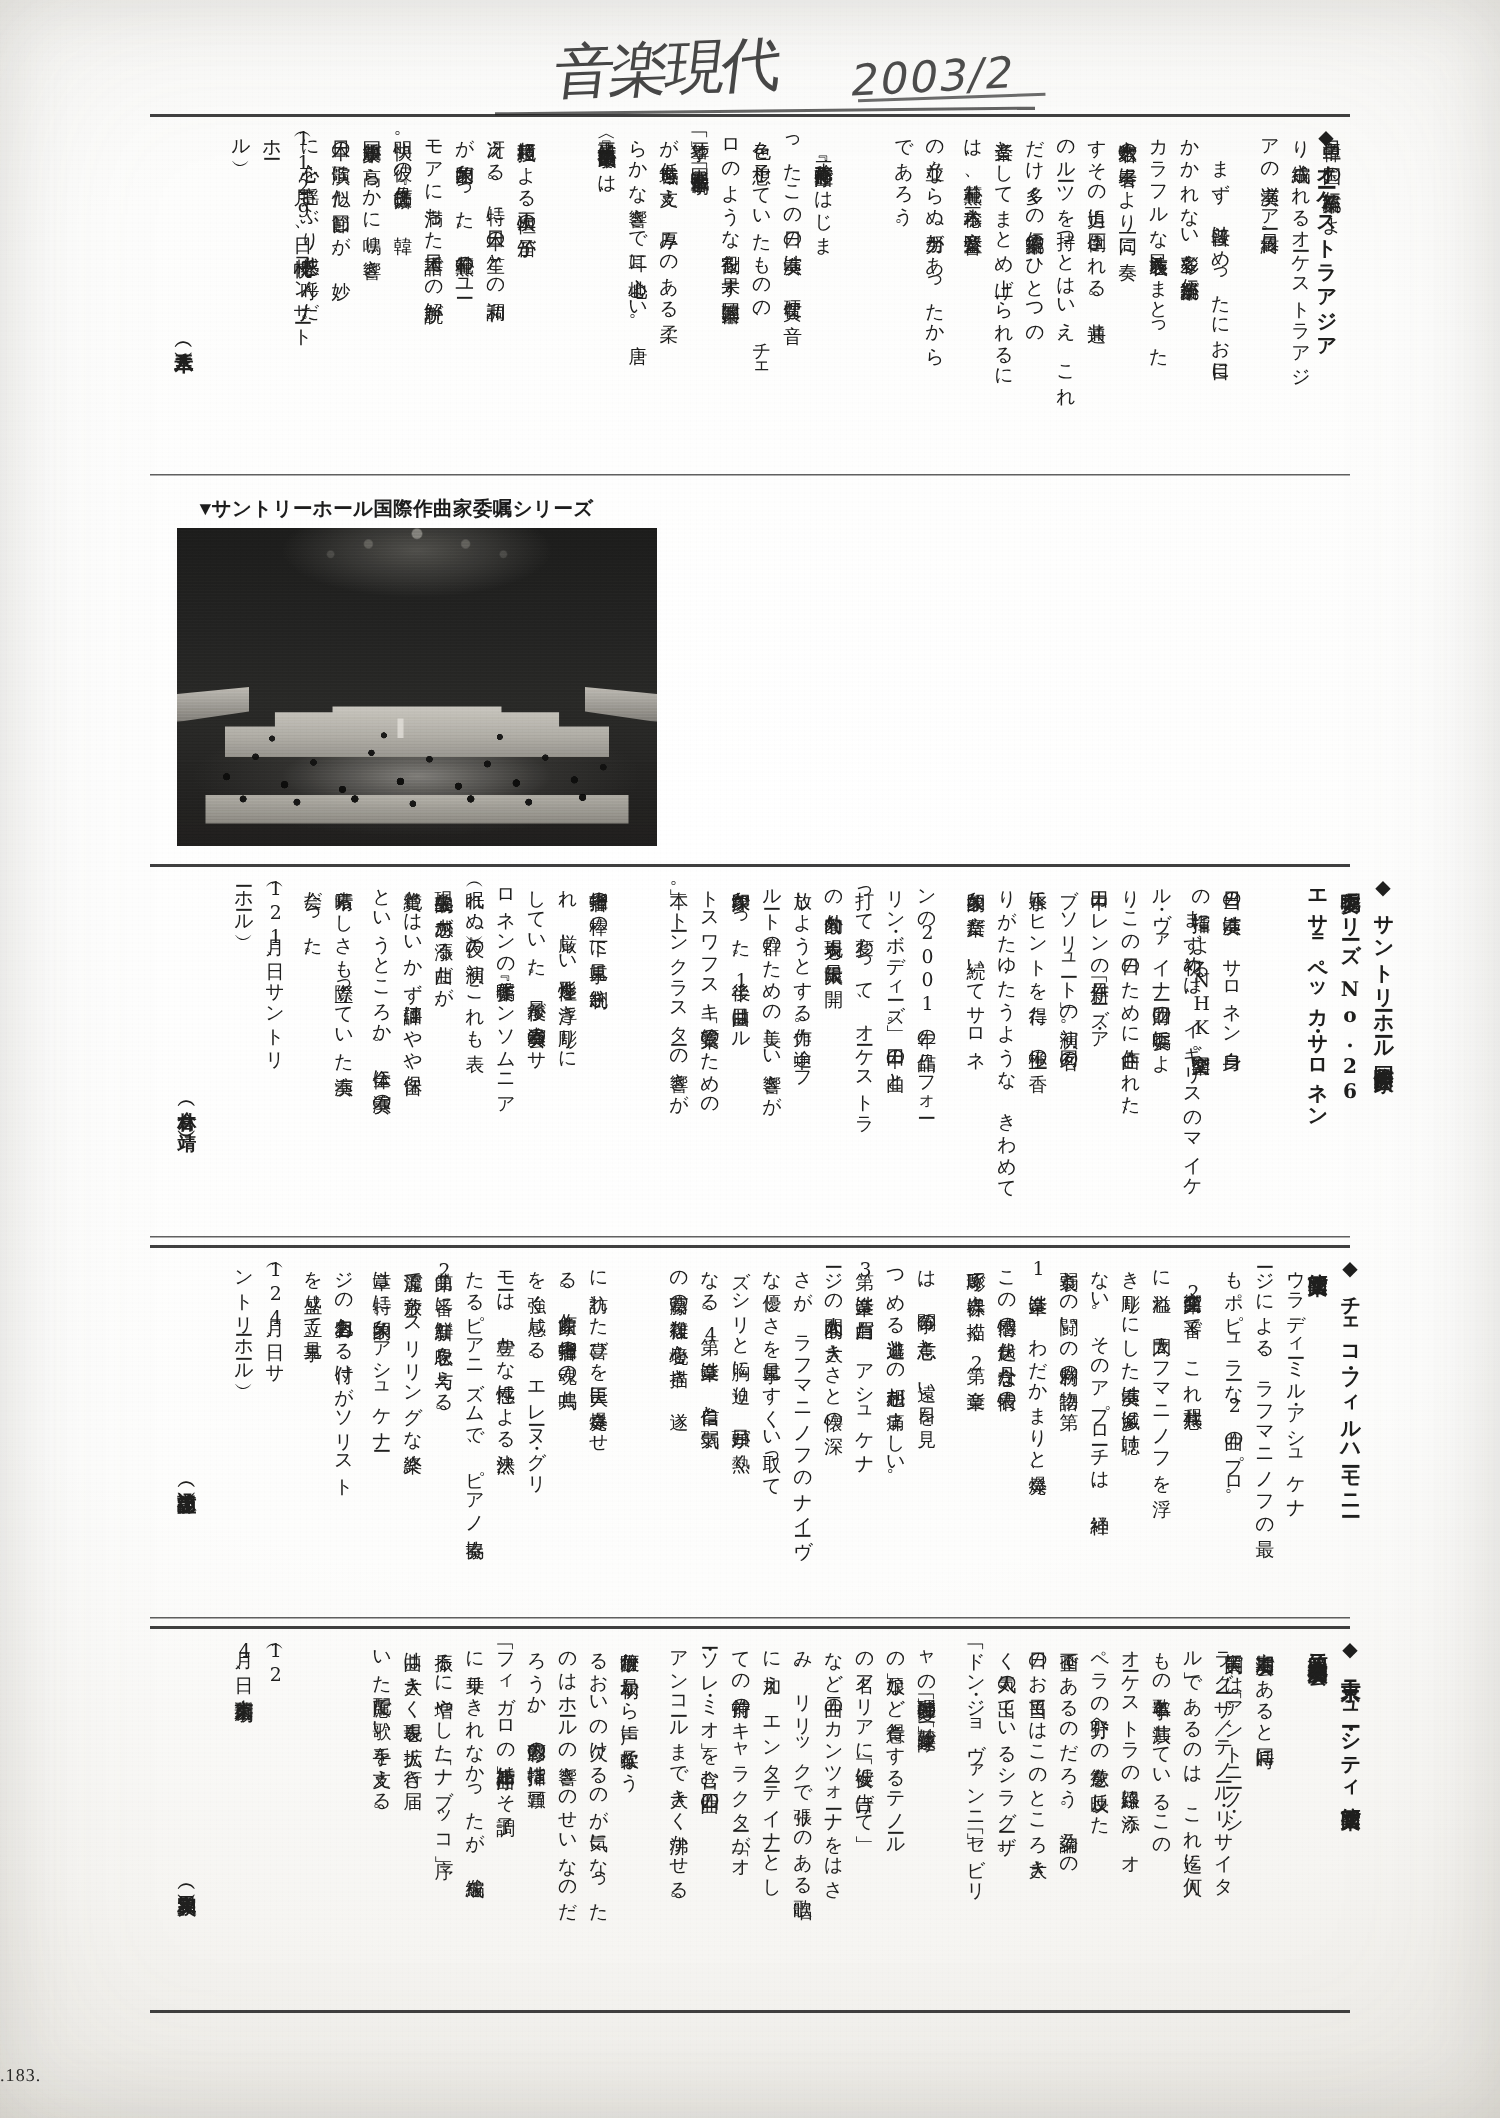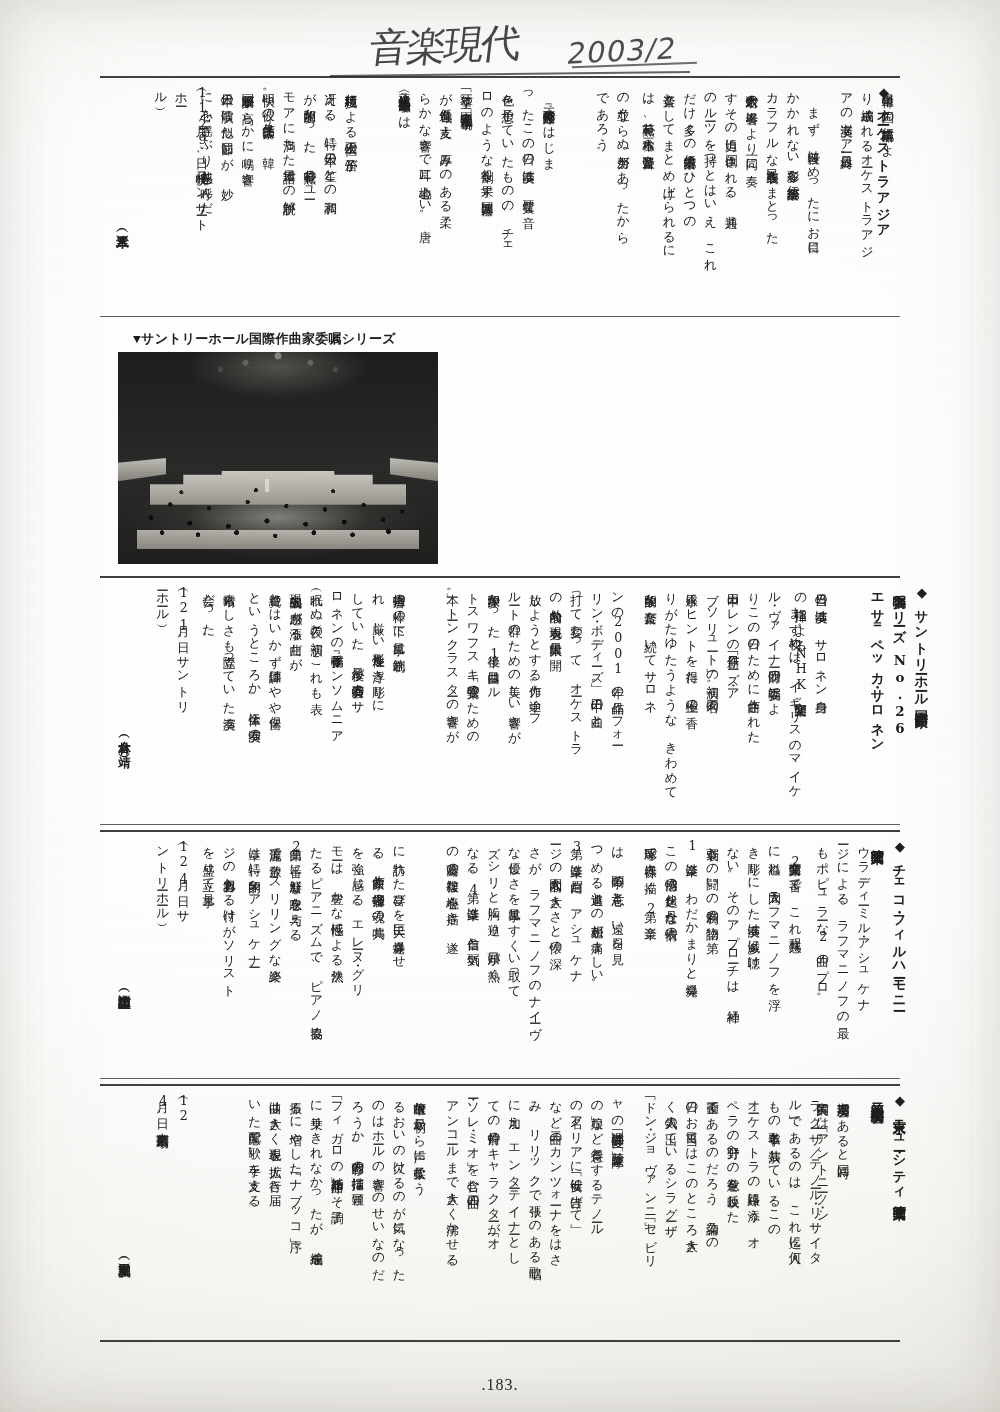--- a/index.html
+++ b/index.html
@@ -221,23 +221,23 @@
     background-image:
       repeating-linear-gradient(0deg, rgba(255,255,255,.035) 0 1px, rgba(0,0,0,.03) 1px 2px);
     mix-blend-mode: overlay;
   }
 
   
   #page-number {
     position: absolute;
     left: 0; right: 0;
     top: 1376px;
-    text-align: center;
+    text-align: left;
     font-family: "Liberation Serif", serif;
-    font-size: 16px;
+    font-size: 12px;
     color: #222;
     letter-spacing: .06em;
   }
 </style>
 </head>
 <body>
 
 <div id="page">
 
   <div class="handwriting" id="hw-title">音楽現代</div>

